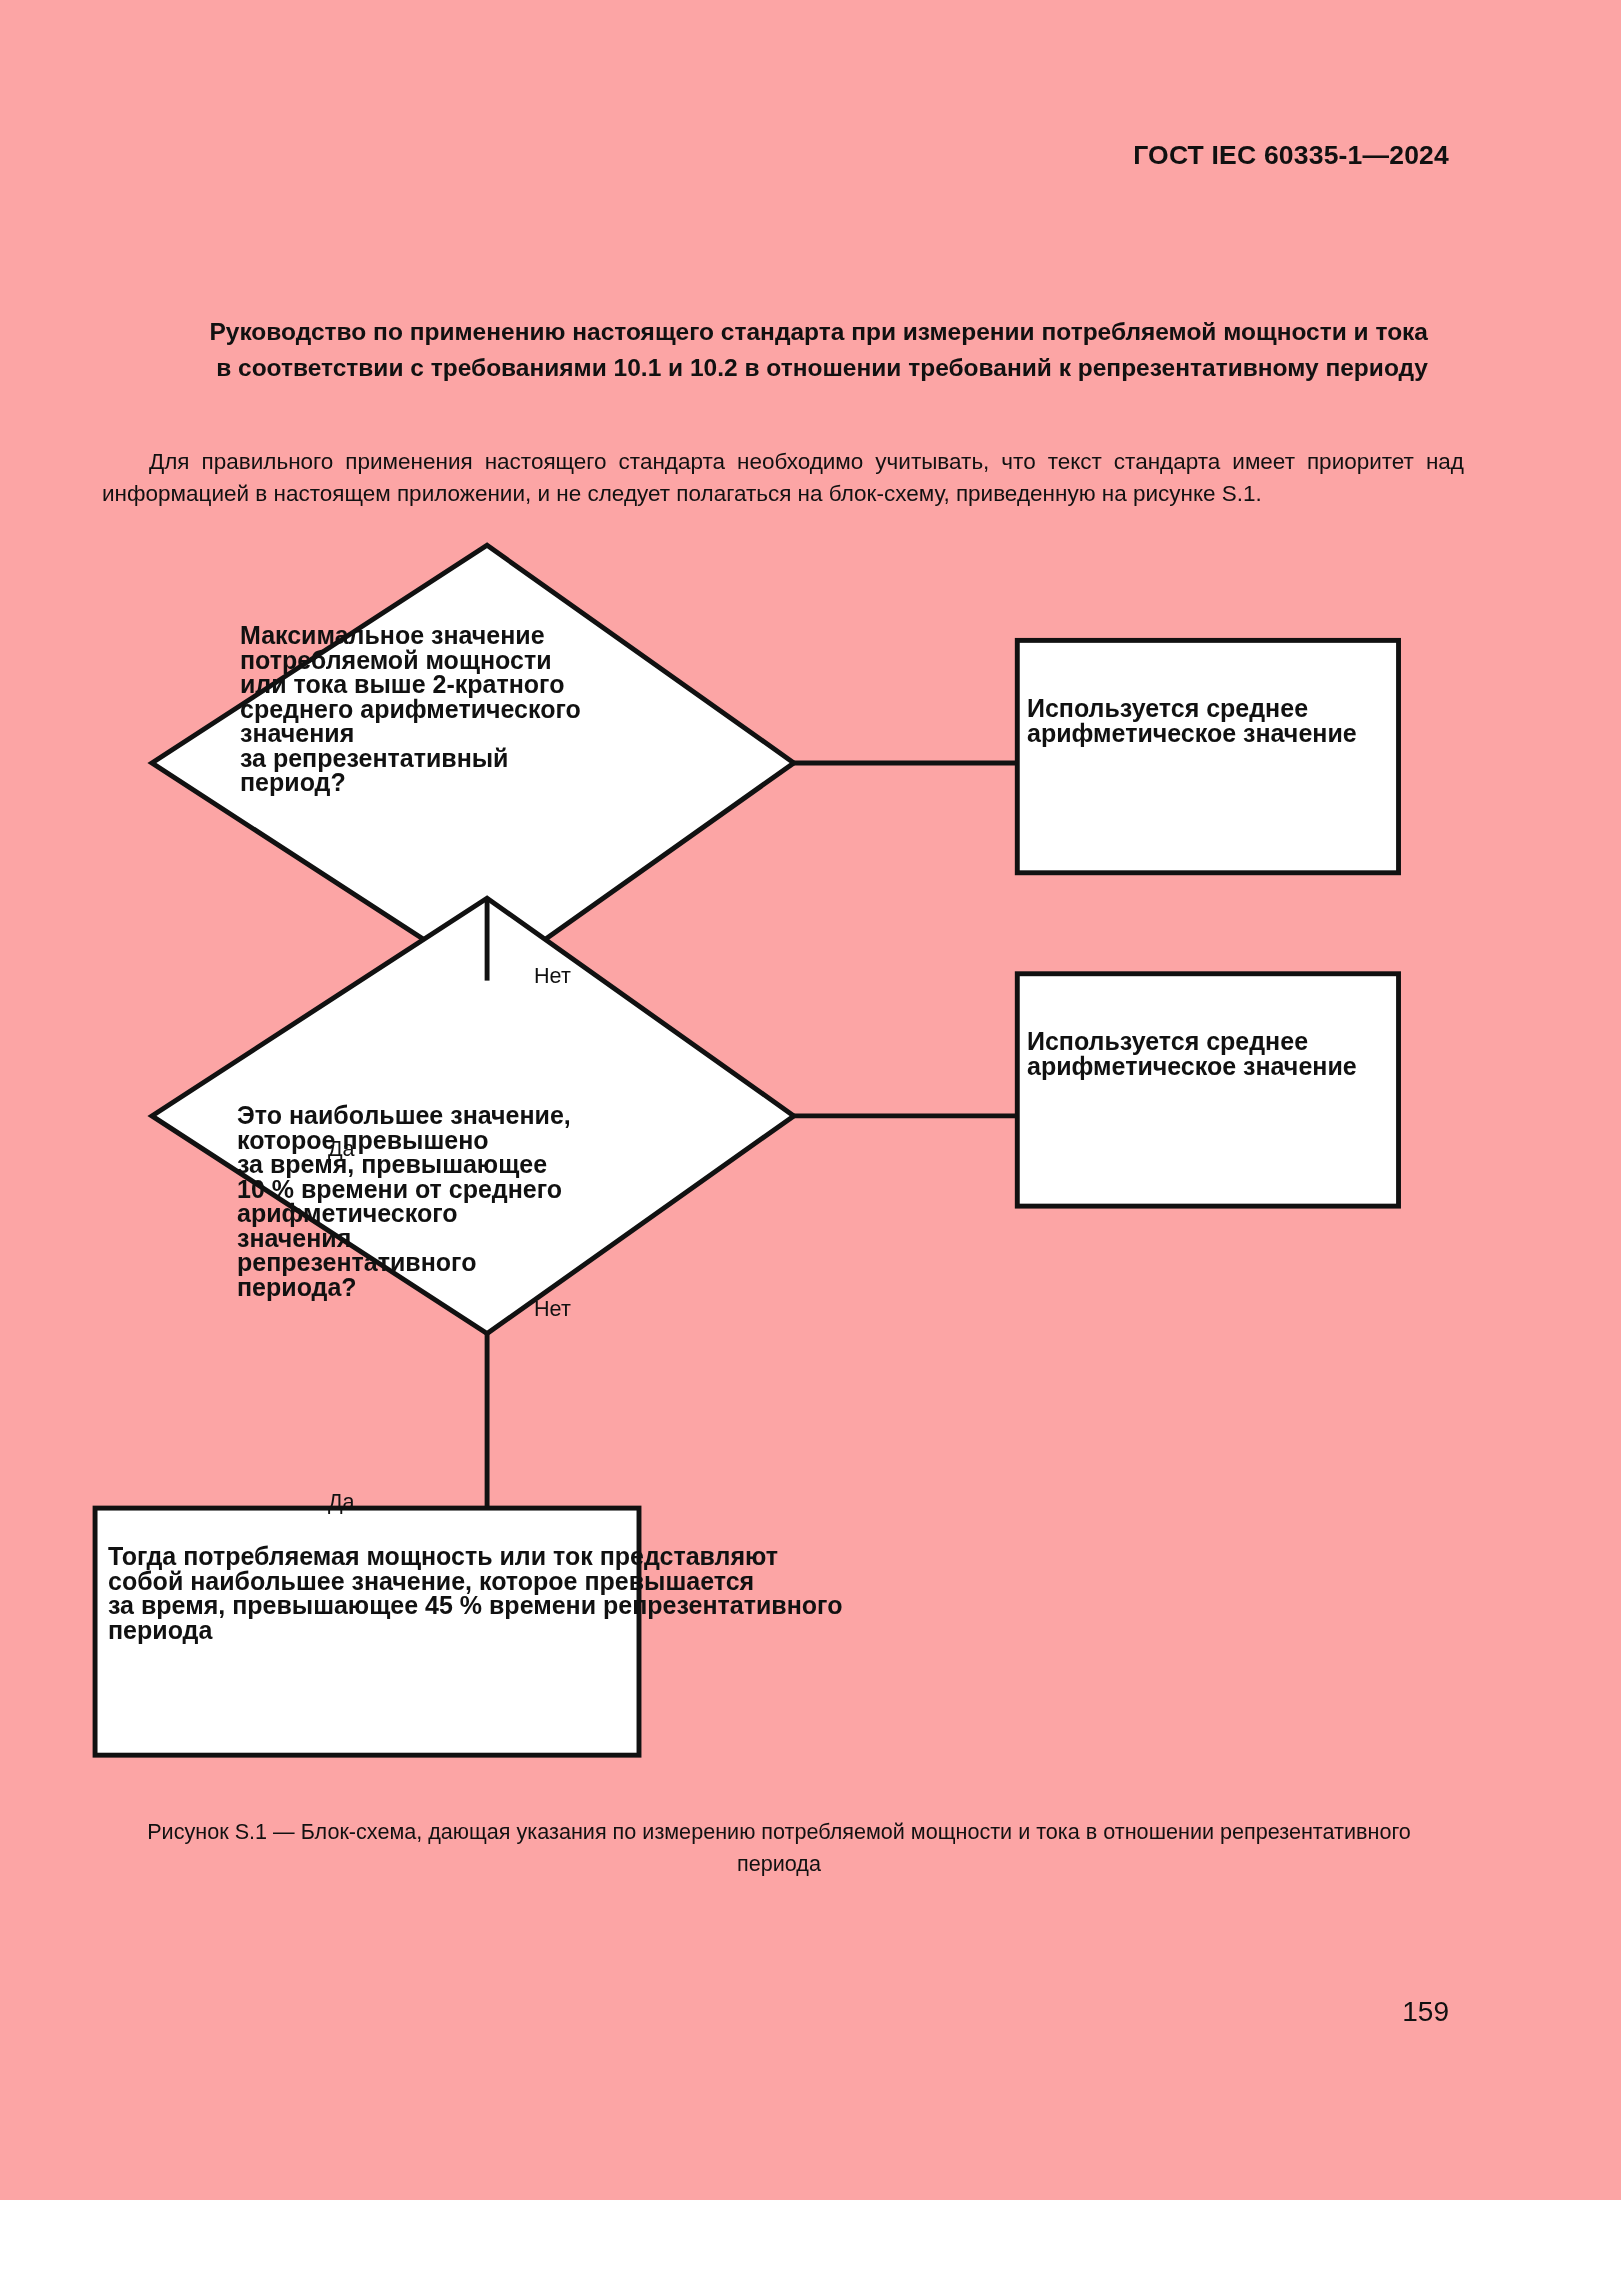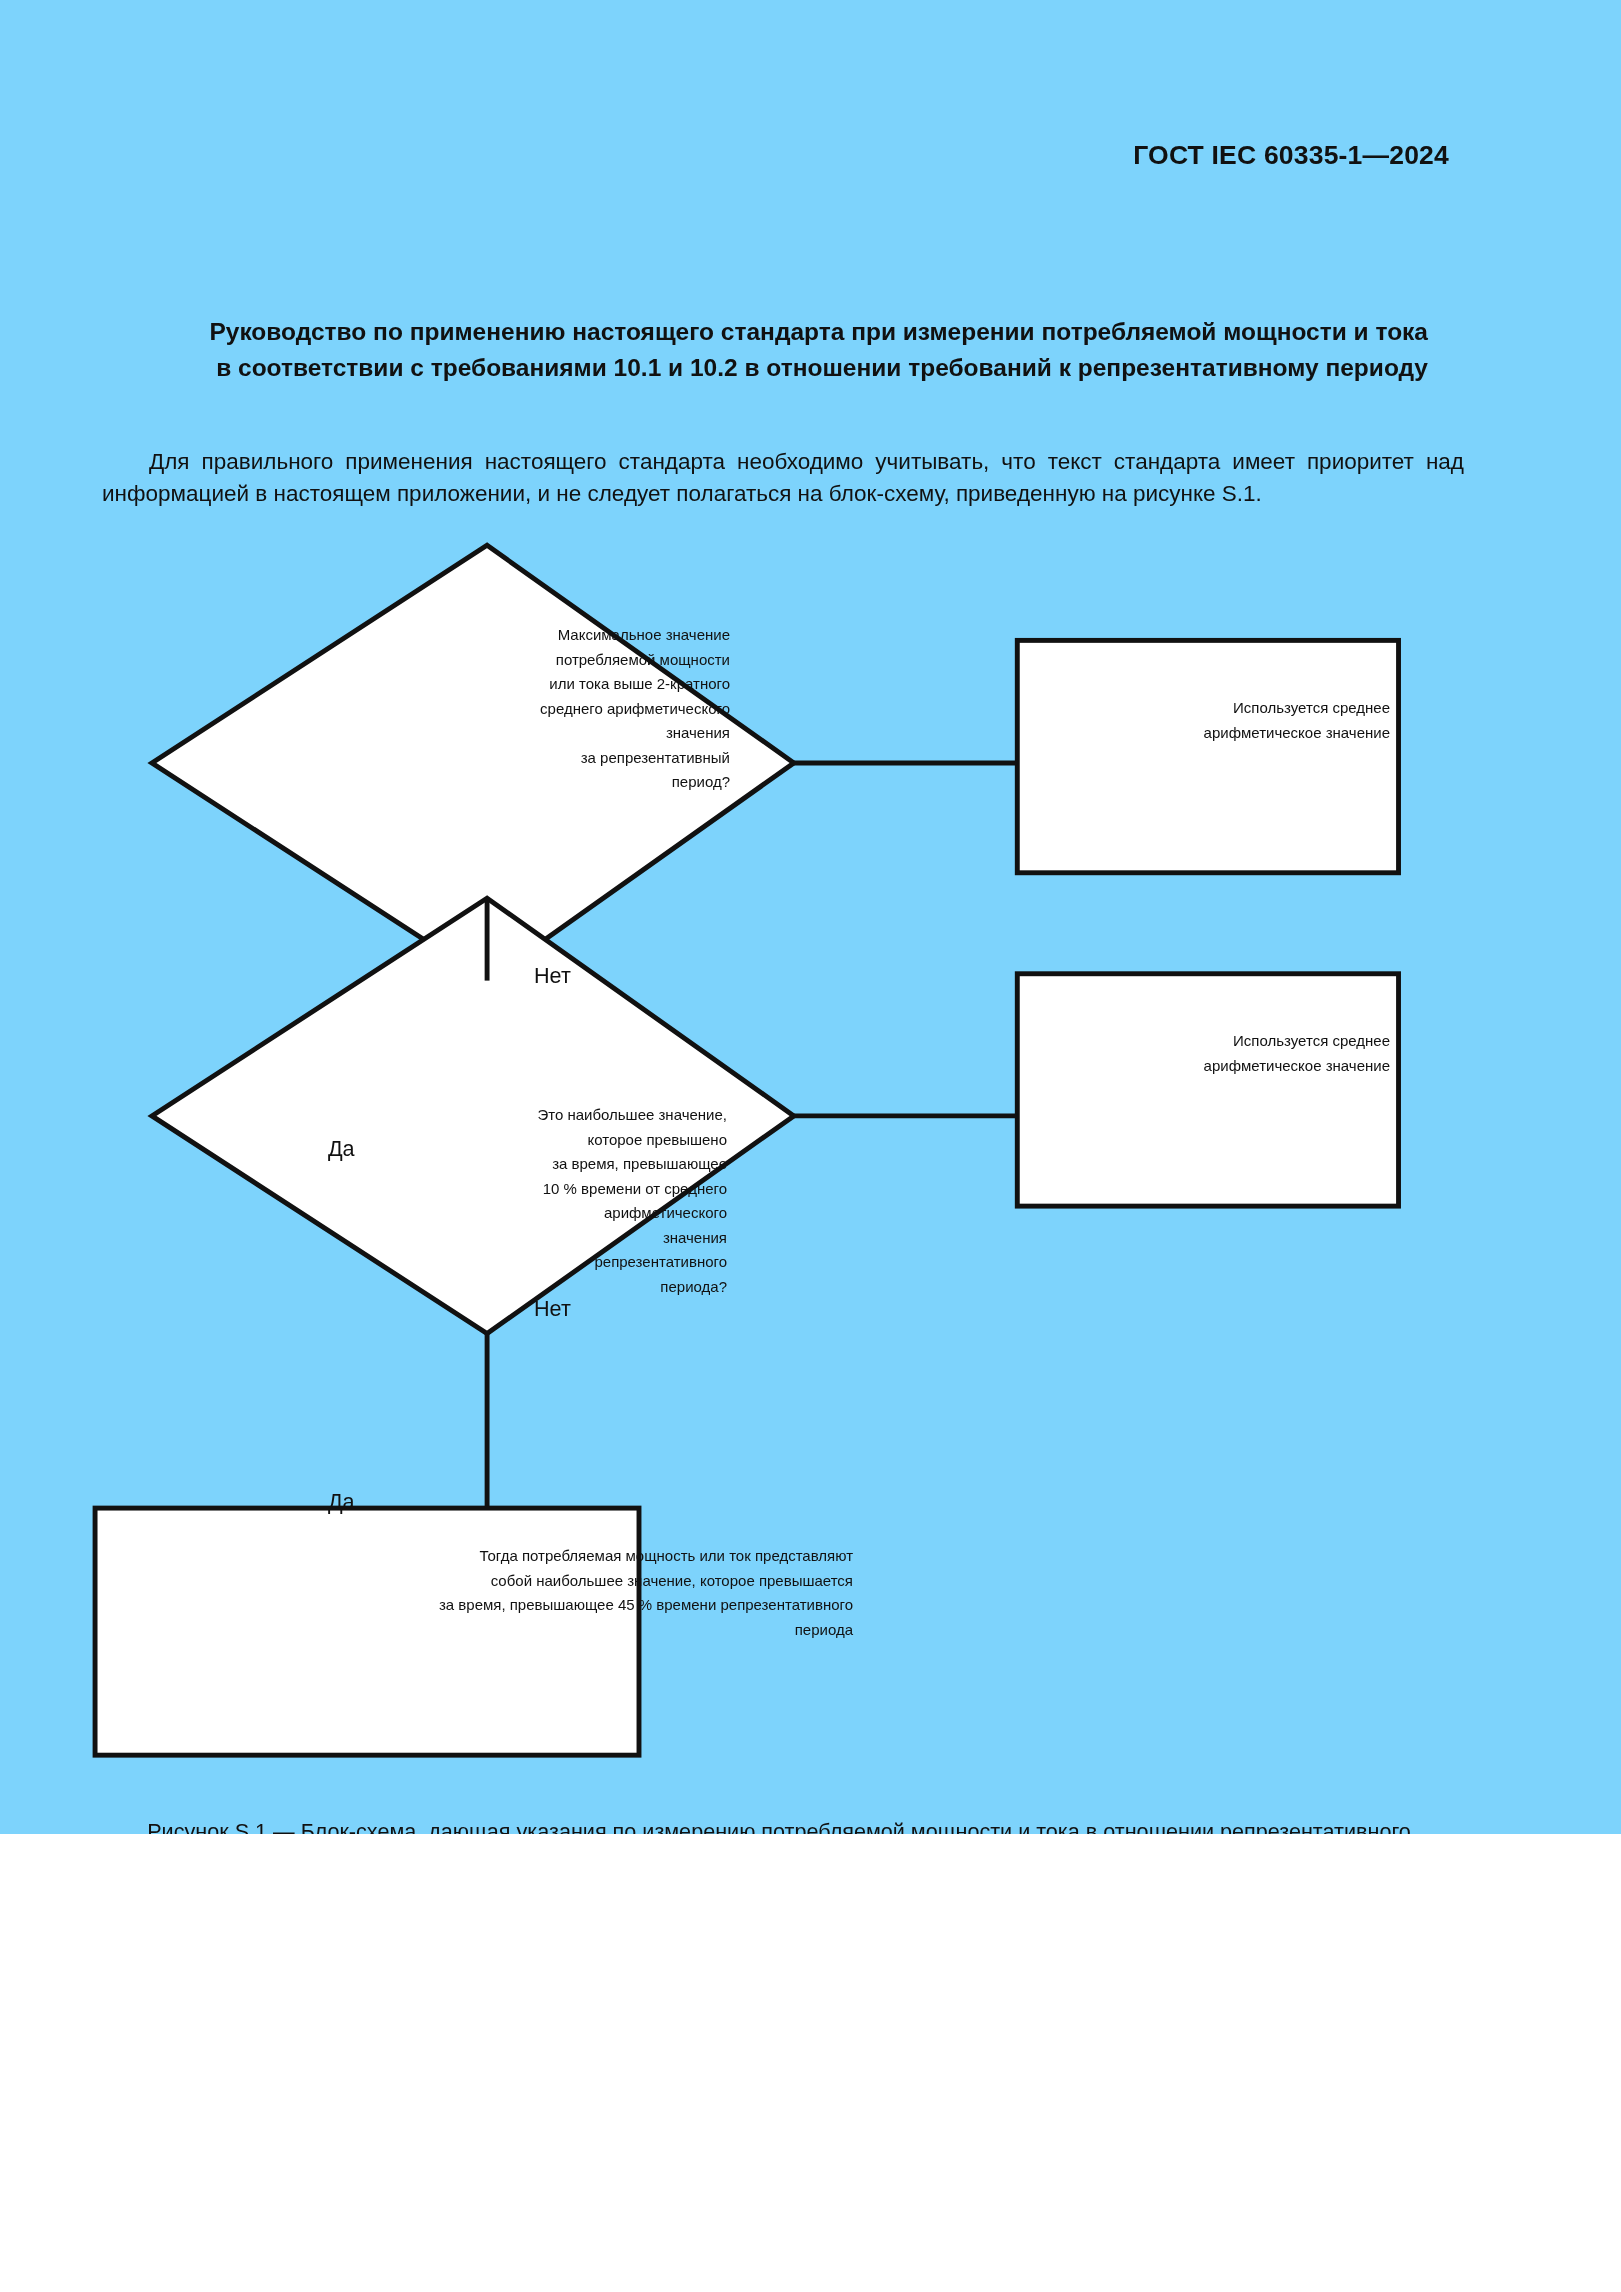--- a/index.html
+++ b/index.html
@@ -8,23 +8,23 @@
     padding: 0;
     background: #ffffff;
   }
   body {
     font-family: "Liberation Sans", sans-serif;
     color: #111111;
   }
   #page {
     position: relative;
     width: 1621px;
-    height: 1834px;
+    height: 2200px;
     margin: 0 auto;
-    background: #7dd3fc;
+    background: #fca5a5;
     overflow: hidden;
   }
 
   
   #doc-header {
     position: absolute;
     top: 140px;
     right: 172px;
     font-size: 26.5px;
     font-weight: bold;
@@ -79,25 +79,26 @@
   }
   #flow-svg {
     position: absolute;
     top: 0; left: 0;
     width: 1621px;
     height: 1304px;
   }
 
   .node-text {
     position: absolute;
-    text-align: right;
-    font-size: 15px;
+    text-align: left;
+    font-size: 25px;
     line-height: 24.5px;
     color: #111111;
     white-space: pre-line;
+    font-weight: bold;
   }
 
   .edge-label {
     position: absolute;
     font-size: 21.6px;
     line-height: 23.5px;
     color: #111111;
     white-space: nowrap;
   }
 

